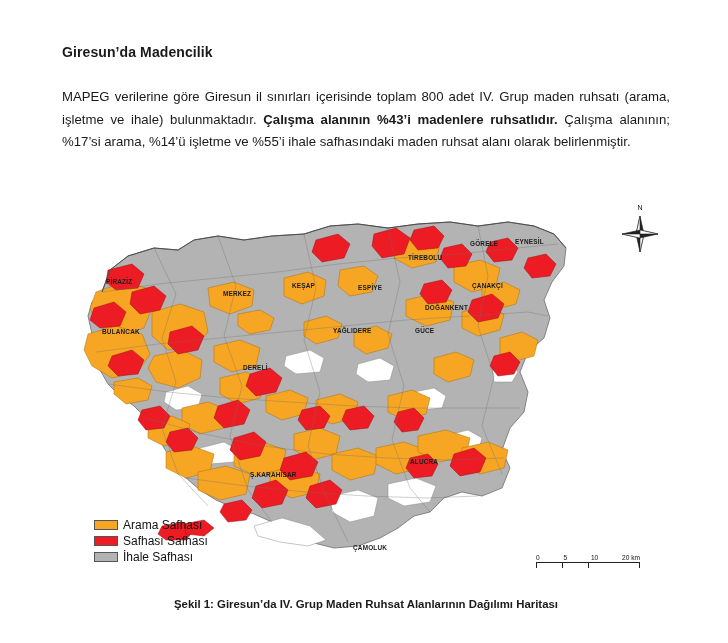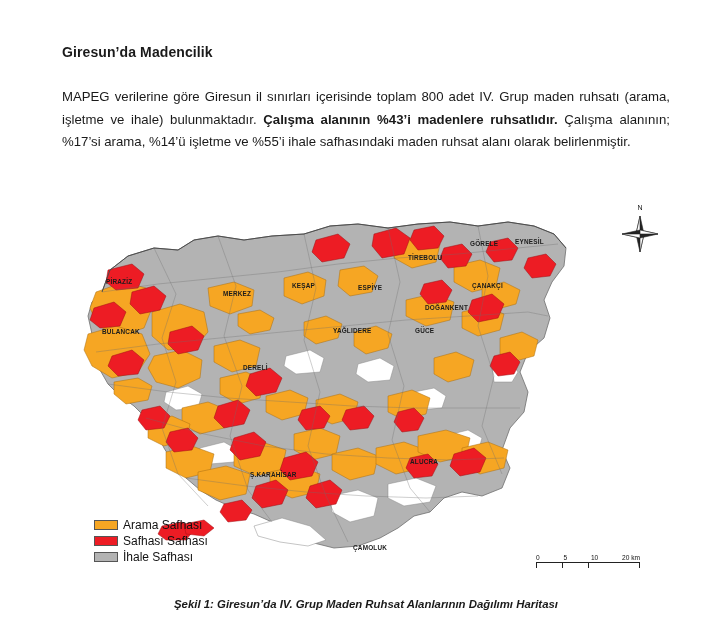--- a/index.html
+++ b/index.html
@@ -54,21 +54,20 @@
     height: 400px;
   }
   .caption {
     position: absolute;
     left: 4px;
     right: 0;
     top: 598px;
     text-align: center;
     font-size: 11.4px;
     font-weight: bold;
-    font-style: italic;
     color: #1a1a1a;
   }
 
   
   .legend {
     position: absolute;
     left: 36px;
     top: 322px;
     width: 120px;
     font-size: 12px;

